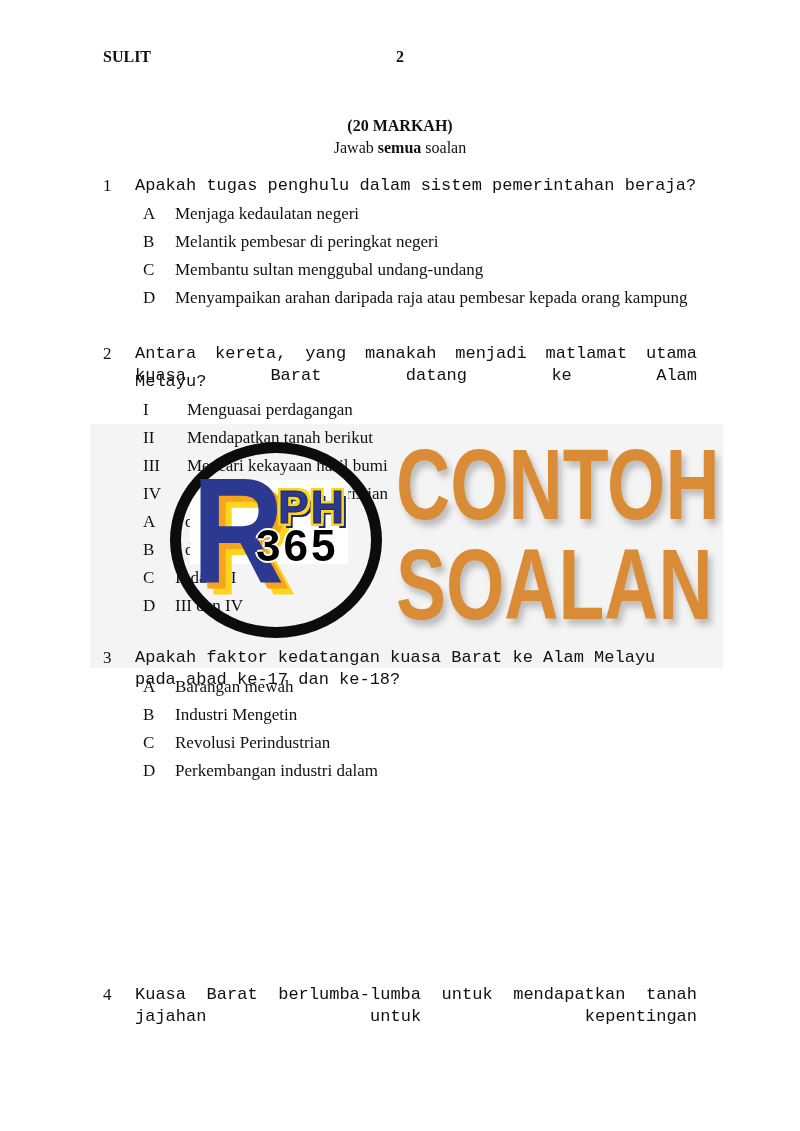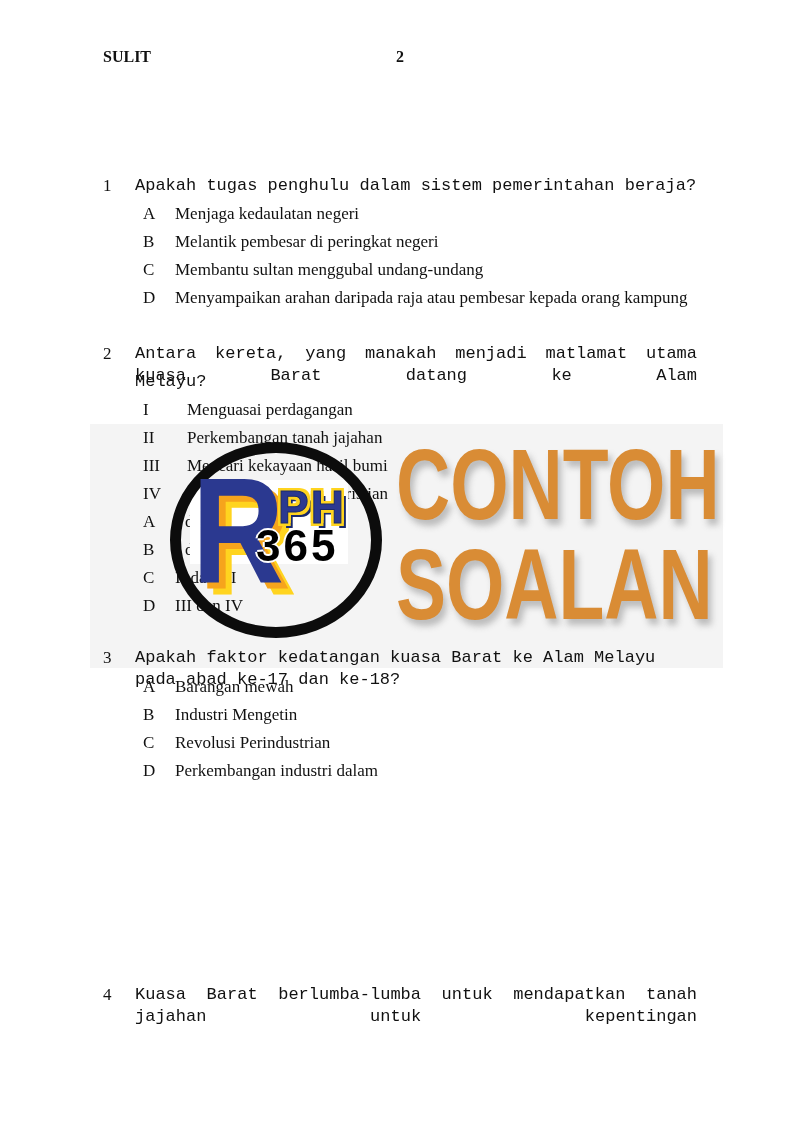--- a/index.html
+++ b/index.html
@@ -55,20 +55,22 @@
   }
 </style>
 </head>
 <body>
 
 <div id="page">
 
   <div class="abs b" style="left:103px;top:48px;font-size:16px;">SULIT</div>
   <div class="abs b center" style="top:48px;font-size:16px;">2</div>
 
+  <div class="abs b center" style="top:117px;font-size:16px;">(20 MARKAH)</div>
+  <div class="abs center" style="top:139px;font-size:16px;"><span>Jawab </span><span class="b">semua</span><span> soalan</span></div>
 
   <div class="row" style="top:175px;">
     <span class="qnum">1</span>
     <span class="qtext">Apakah tugas penghulu dalam sistem pemerintahan beraja?</span>
   </div>
   <div class="row" style="top:203px;">
     <span class="ol">A</span>
     <span class="ot">Menjaga kedaulatan negeri</span>
   </div>
   <div class="row" style="top:231px;">
@@ -90,21 +92,21 @@
   </div>
   <div class="row" style="top:371px;">
     <span class="qtext">Melayu?</span>
   </div>
   <div class="row" style="top:399px;">
     <span class="rl">I</span>
     <span class="rt">Menguasai perdagangan</span>
   </div>
   <div class="row" style="top:427px;">
     <span class="rl">II</span>
-    <span class="rt">Perkembangan tanah jajahan</span>
+    <span class="rt">Mendapatkan tanah berikut</span>
   </div>
   <div class="row" style="top:455px;">
     <span class="rl">III</span>
     <span class="rt">Mencari kekayaan hasil bumi</span>
   </div>
   <div class="row" style="top:483px;">
     <span class="rl">IV</span>
     <span class="rt">Menyebarkan agama Kristian</span>
   </div>
   <div class="row" style="top:511px;">

